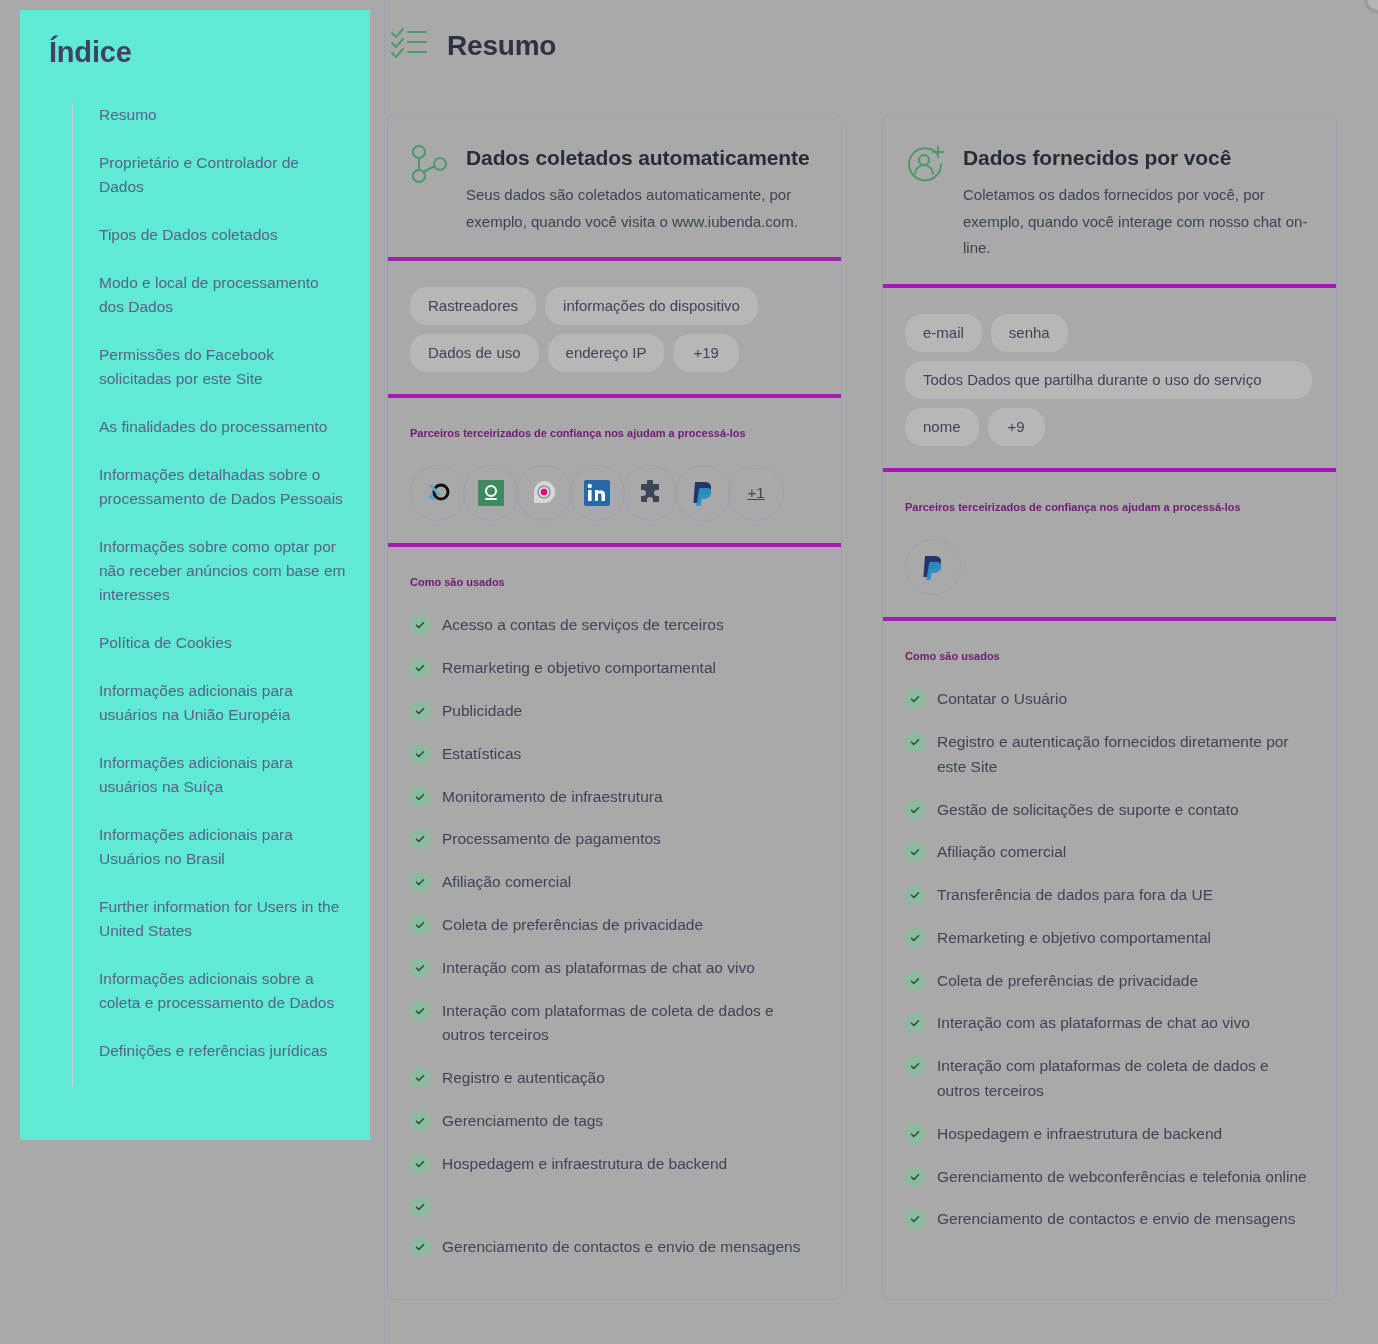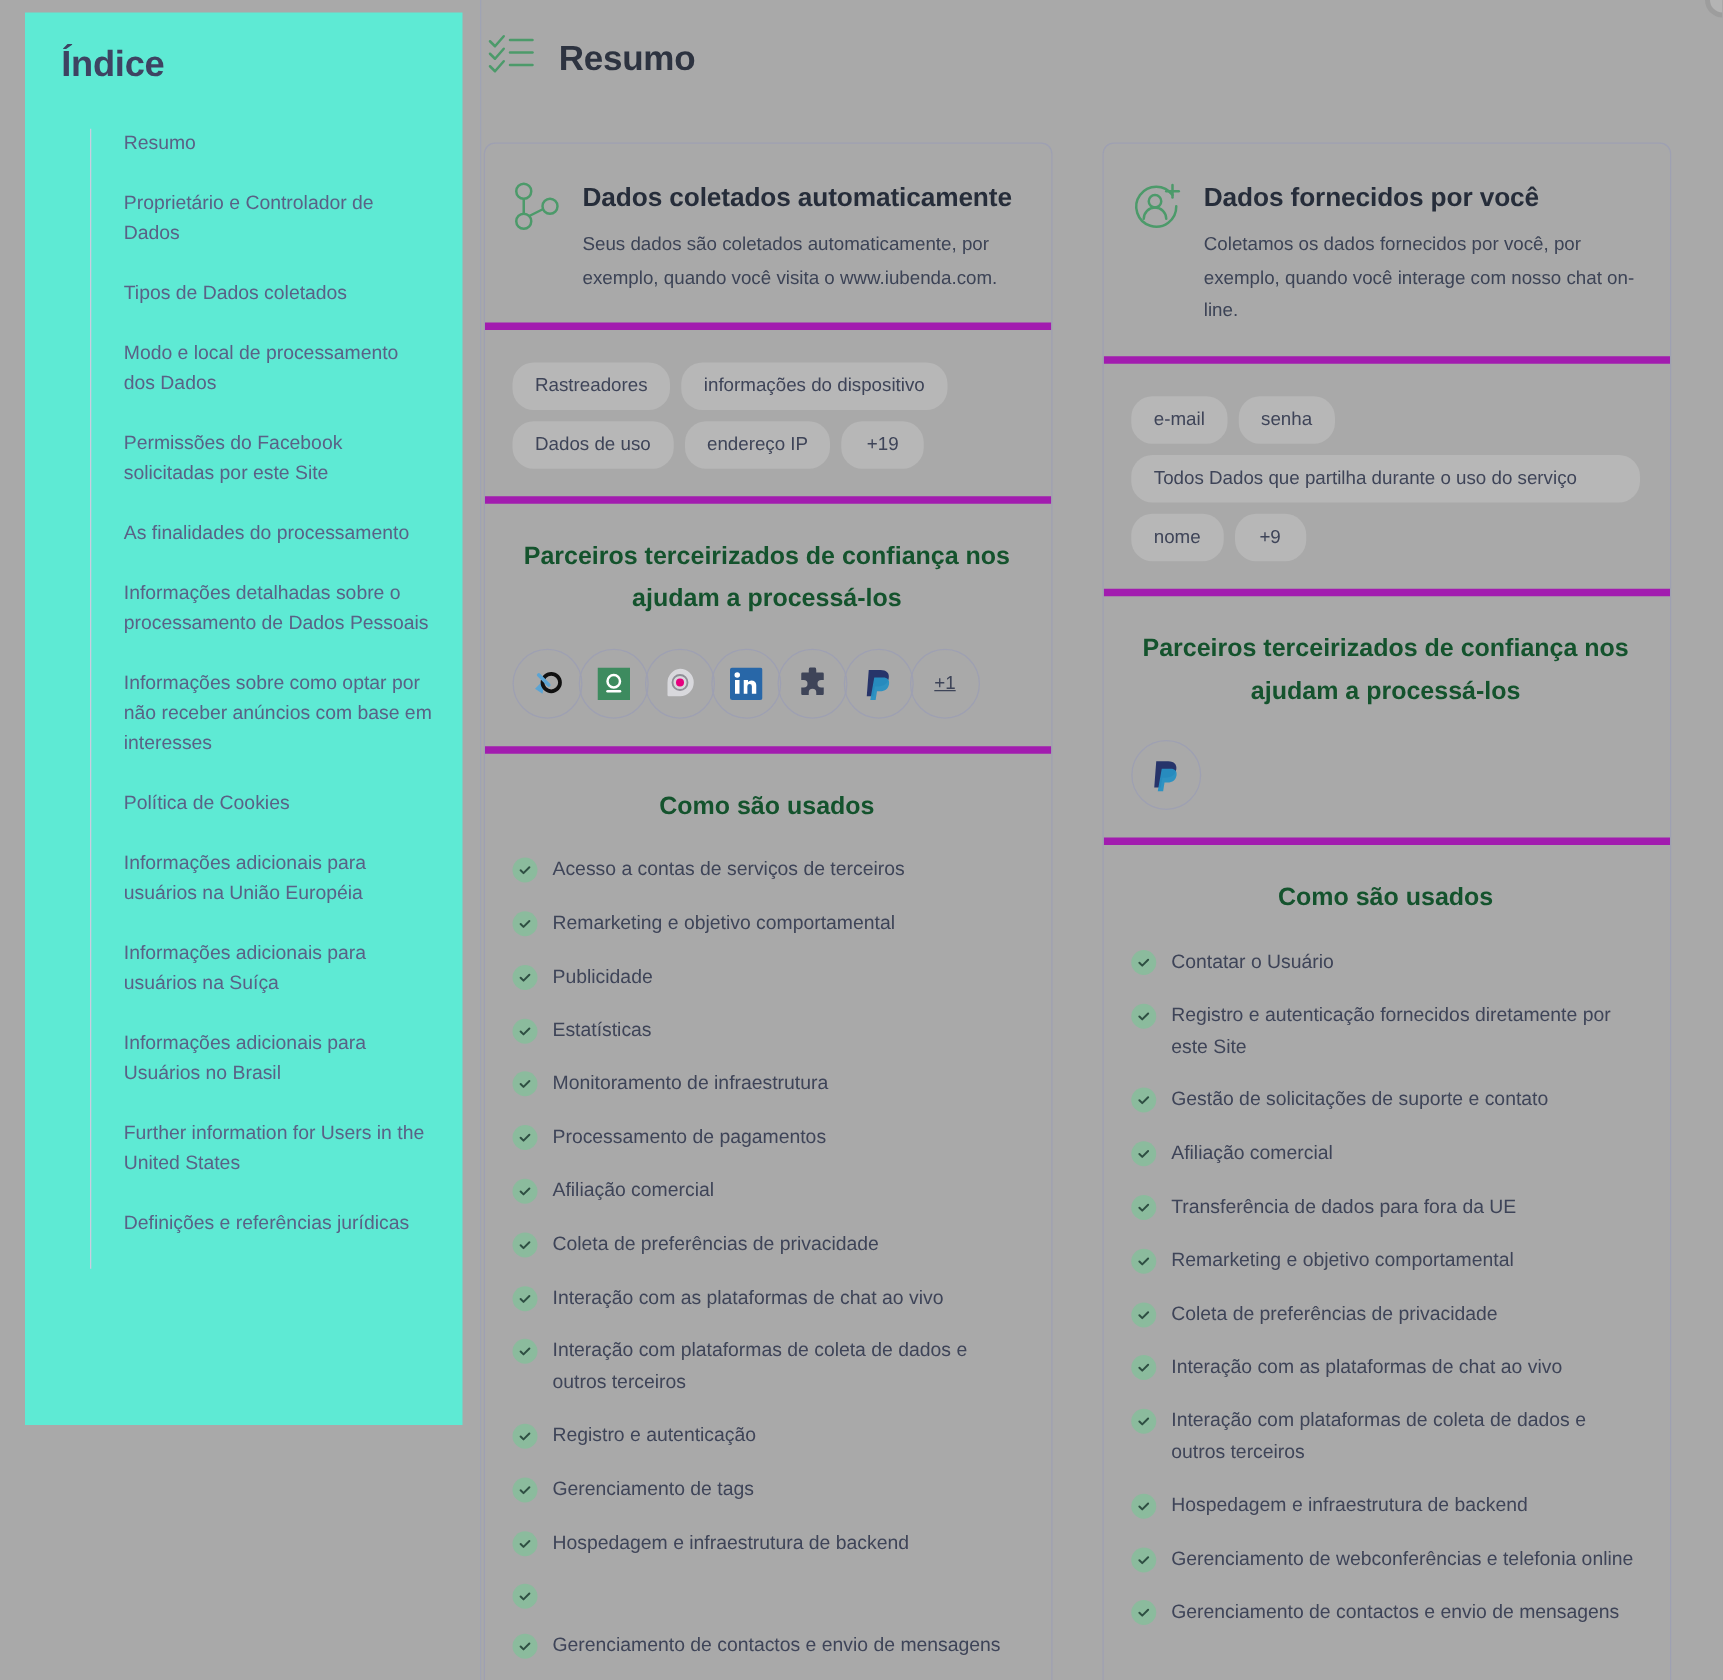--- a/index.html
+++ b/index.html
@@ -67,21 +67,21 @@
   }
   .card{
     width:455px;
     border:1px solid #9ea0b2;
     border-radius:9px;
     overflow:hidden;
   }
   .card-section{
     padding:26px 24px 22px 22px;
   }
-  .card-section + .card-section{ border-top:6px solid #a21caf; }
+  .card-section + .card-section{ border-top:4px solid #a21caf; }
 
   .card-head{ display:flex; gap:18px; }
   .card-icon{ flex:0 0 auto; padding-top:4px; }
   .card-head-body{ flex:1 1 auto; }
   .card-title{
     font-size:21px; font-weight:bold; color:#262d3a;
     line-height:1.72; margin:0 0 6px 0; letter-spacing:-0.1px;
   }
   .card-desc{
     font-size:15px; color:#3c4356; line-height:1.78; margin:0;
@@ -90,22 +90,22 @@
   .tags{ display:flex; flex-wrap:wrap; gap:9px 9px; }
   .tag{
     background:#b7b7b7; color:#3e4458;
     border-radius:17px; padding:8px 18px;
     font-size:15px; line-height:22px;
   }
   .tag.wide{ width:100%; }
   .tag.more{ padding:8px 20px; cursor:pointer; }
 
   .sub-title{
-    font-size:20px; font-weight:bold; color:#14532d;
-    line-height:1.68; margin:0 0 22px 0;text-align:center;
+    font-size:11px; font-weight:bold; color:#701a75;
+    line-height:1.68; margin:0 0 22px 0;
   }
 
   .logos{ display:flex; }
   .logo{
     width:56px; height:56px; border-radius:50%;
     border:1px solid #9ea0b2;
     display:flex; align-items:center; justify-content:center;
     margin-right:-3px; background:transparent;
   }
   .logo.more{
@@ -510,15 +510,16 @@
       <a class="toc-item">Modo e local de processamento dos Dados</a>
       <a class="toc-item">Permissões do Facebook solicitadas por este Site</a>
       <a class="toc-item">As finalidades do processamento</a>
       <a class="toc-item">Informações detalhadas sobre o processamento de Dados Pessoais</a>
       <a class="toc-item">Informações sobre como optar por não receber anúncios com base em interesses</a>
       <a class="toc-item">Política de Cookies</a>
       <a class="toc-item">Informações adicionais para usuários na União Européia</a>
       <a class="toc-item">Informações adicionais para usuários na Suíça</a>
       <a class="toc-item">Informações adicionais para Usuários no Brasil</a>
       <a class="toc-item">Further information for Users in the United States</a>
+      <a class="toc-item">Informações adicionais sobre a coleta e processamento de Dados</a>
       <a class="toc-item">Definições e referências jurídicas</a>
     </div>
 </div>
 
 </body></html>

